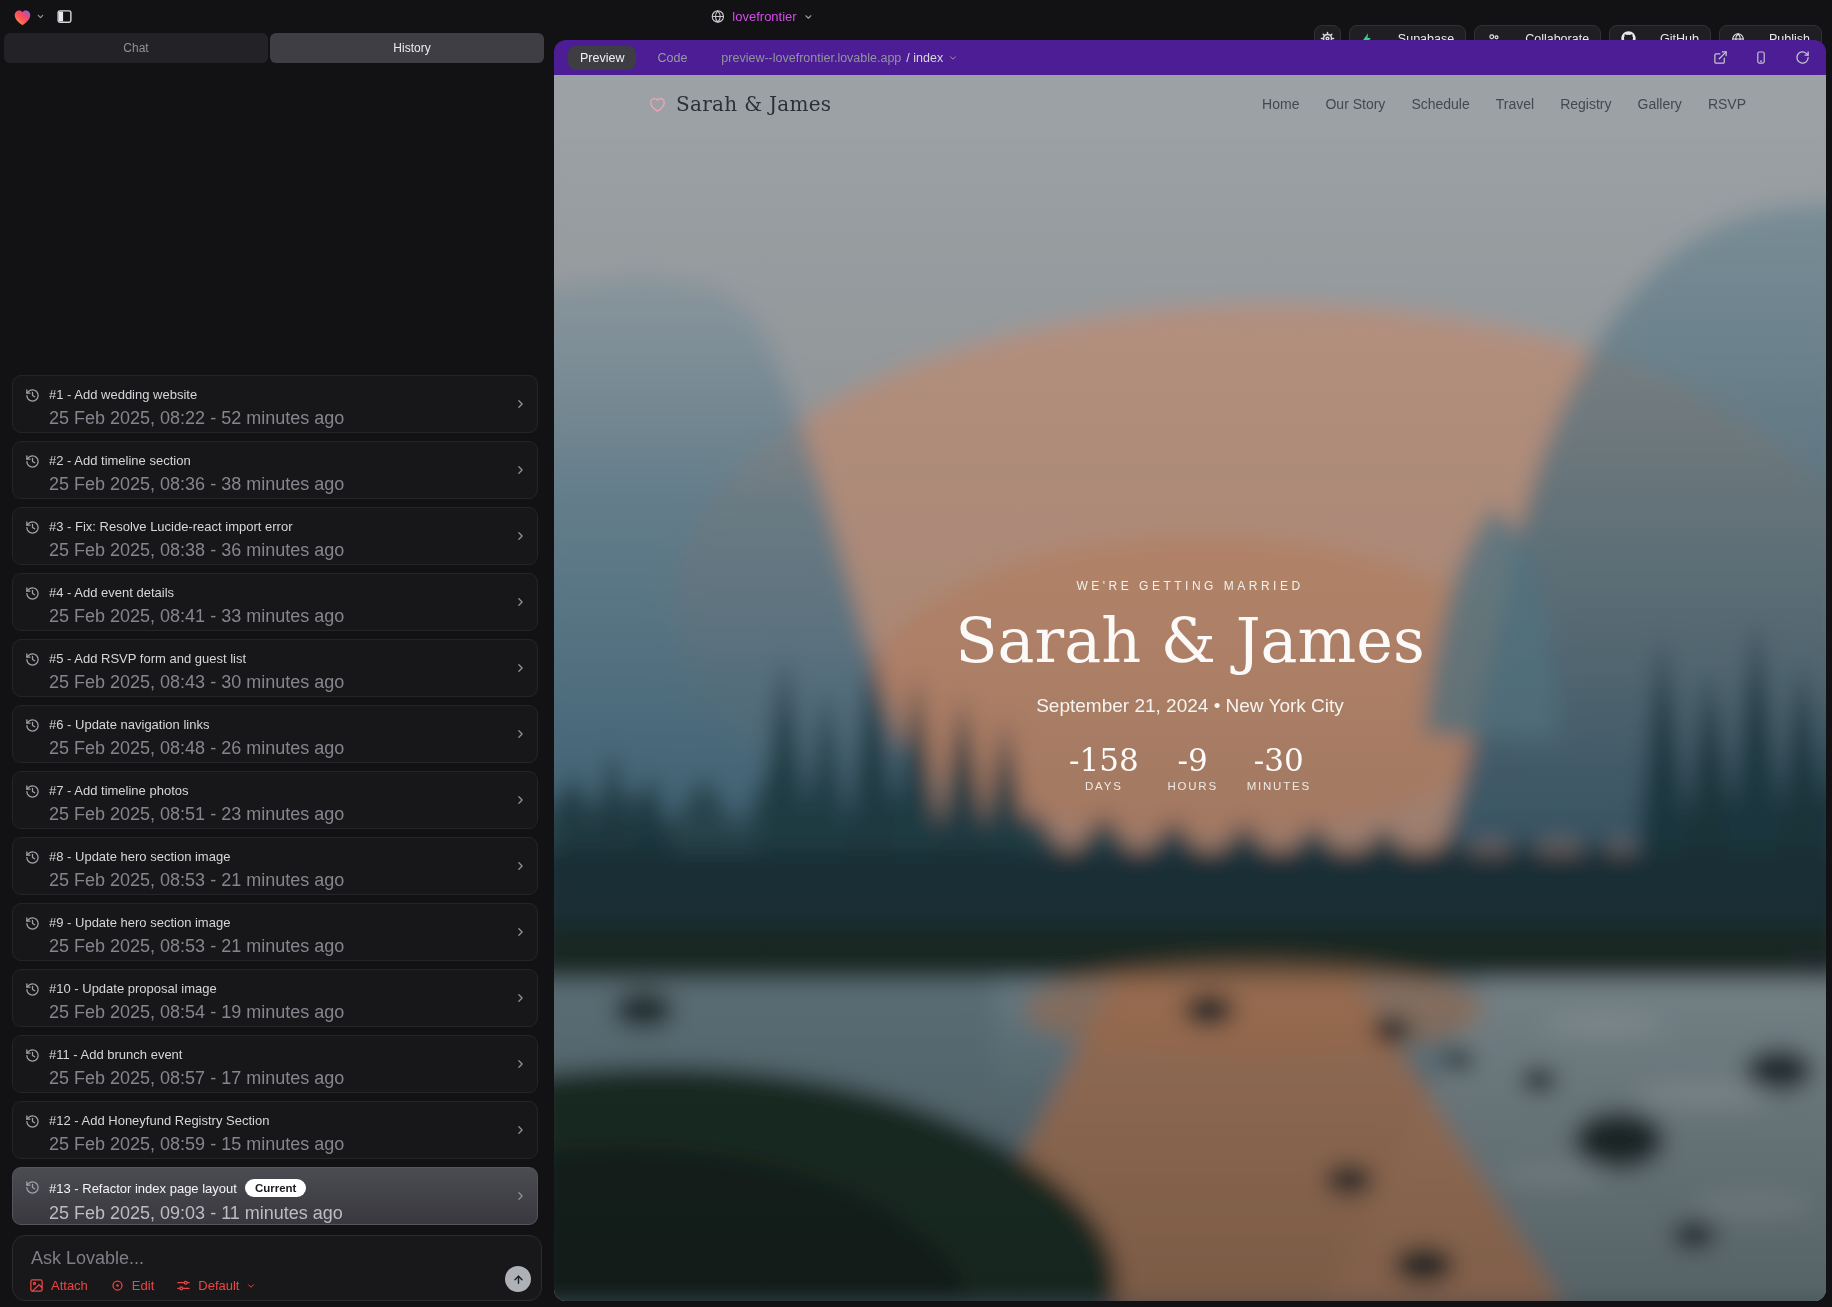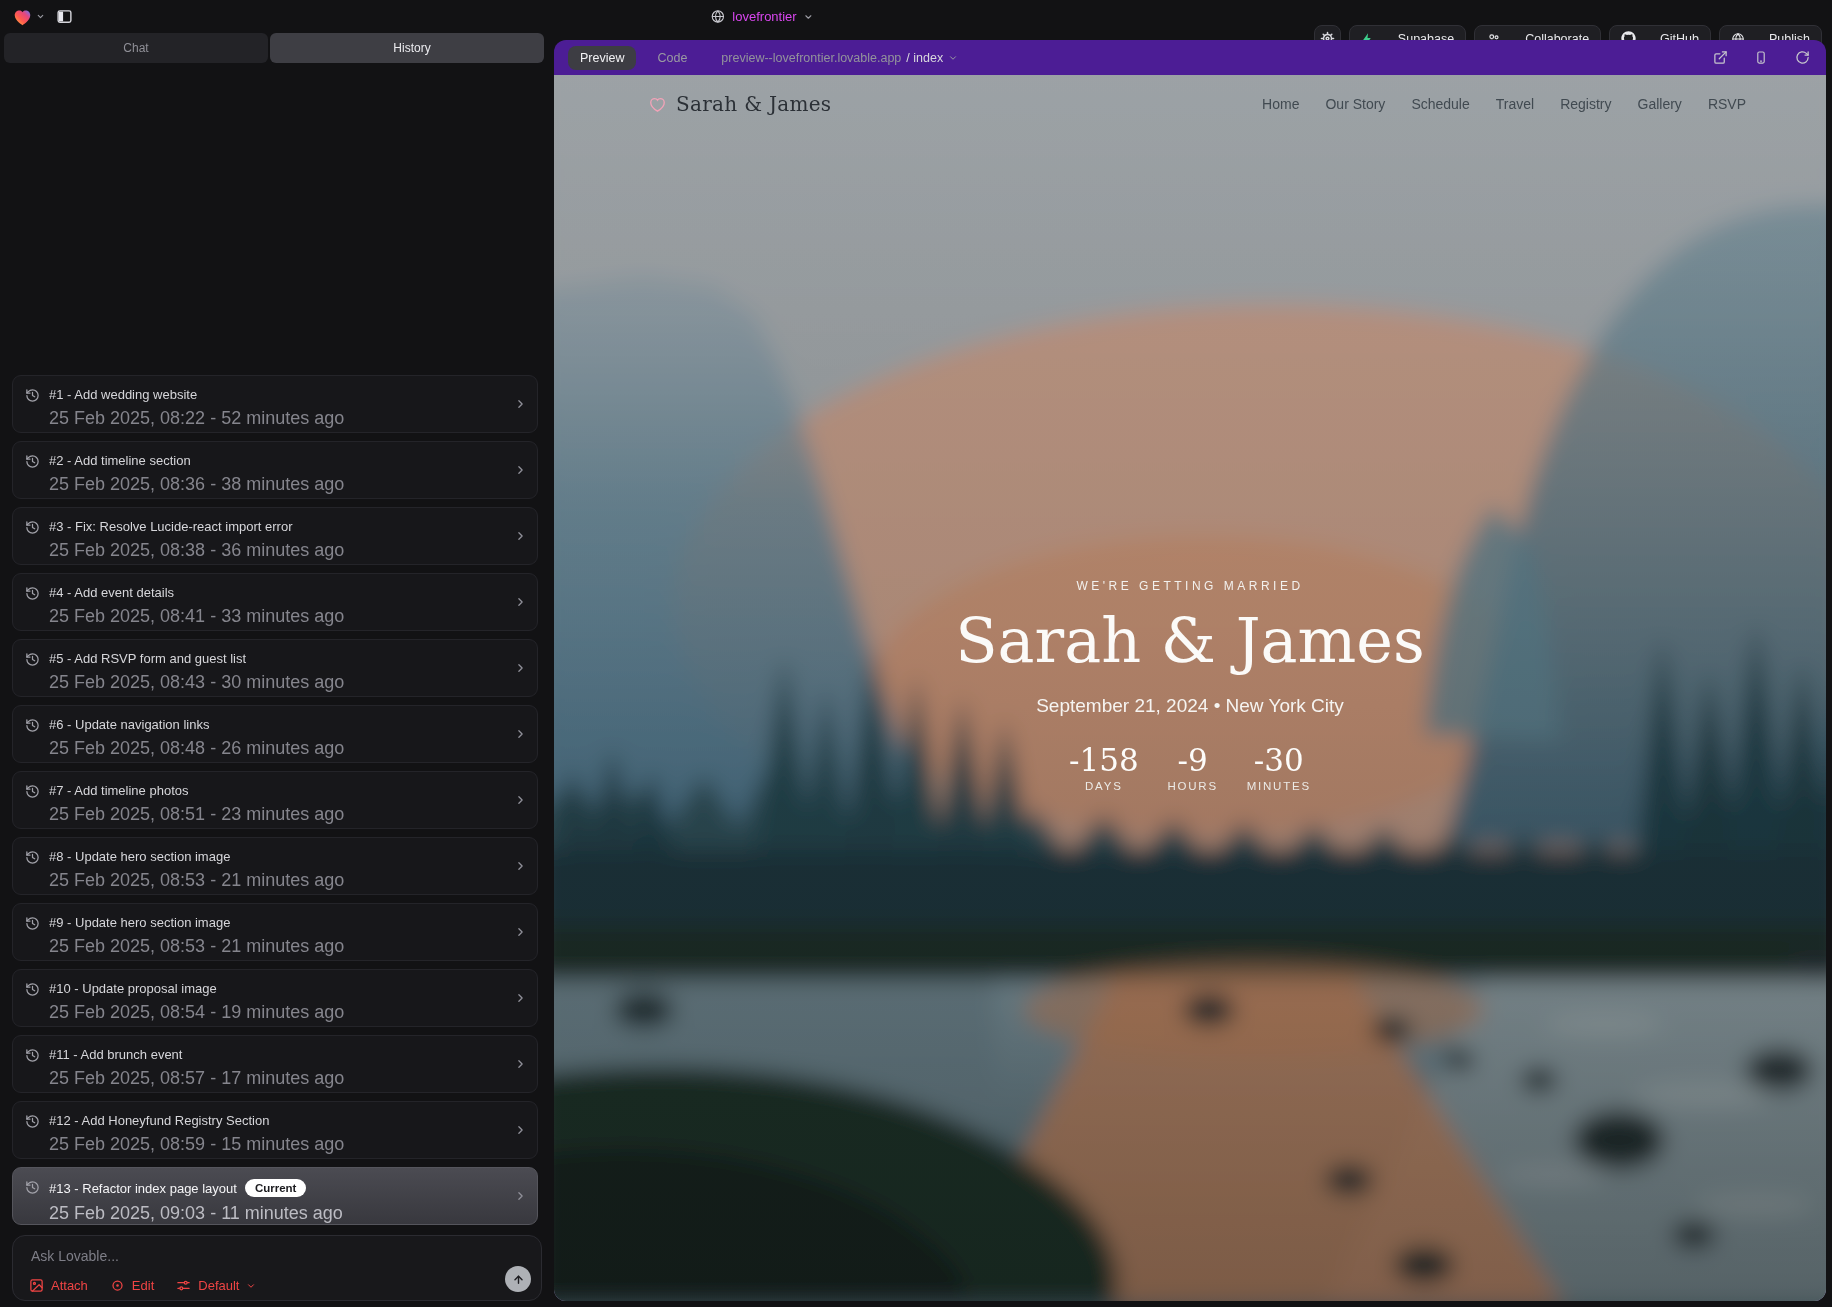--- a/index.html
+++ b/index.html
@@ -31,21 +31,21 @@
   .hist-title-row{display:flex;align-items:center;gap:8px;}
   .hist-title{font-size:13px;color:#d6d6da;white-space:nowrap;}
   .hist-card.active .hist-title{color:#f4f4f6;}
   .badge{background:#ffffff;color:#1b1b1f;font-size:11.5px;font-weight:700;border-radius:999px;padding:2px 10px;line-height:14px;}
   .hist-time{font-size:18px;color:#85858d;margin-top:6px;white-space:nowrap;}
   .hist-card.active .hist-time{color:#bcbcc3;}
   .hist-chevron{position:absolute;right:10px;top:50%;transform:translateY(-50%);color:#8f8f98;}
 
   
   .composer{position:absolute;left:12px;top:1202px;width:530px;height:66px;box-sizing:border-box;background:#18181b;border:1px solid #2b2b31;border-radius:13px;padding:10px 14px 8px 16px;}
-  .composer textarea{width:340px;height:20px;background:transparent;border:none;outline:none;resize:none;color:#737373;font-size:14px;font-family:inherit;}
+  .composer textarea{width:340px;height:20px;background:transparent;border:none;outline:none;resize:none;color:#737373;font-size:18px;font-family:inherit;}
   .composer textarea::placeholder{color:#7e7e87;}
   .composer-row{display:flex;align-items:center;gap:22px;margin-top:4px;color:#c2c2c9;font-size:13px;}
   .composer-action{display:flex;align-items:center;gap:7px;background:none;border:none;color:#ef4444;font-size:13px;font-family:inherit;cursor:pointer;padding:0;}
   .send-btn{position:absolute;right:10px;bottom:8px;width:26px;height:26px;border-radius:50%;background:#aeb1b6;border:none;display:flex;align-items:center;justify-content:center;cursor:pointer;color:#1e1e22;}
 
   
   .preview-panel{position:absolute;left:554px;top:40px;width:1272px;height:1261px;background:#4c1d95;border-radius:12px;}
   .preview-toolbar{height:35px;display:flex;align-items:center;padding:0 14px;}
   .pv-pill{background:#3d3d43;color:#f2f2f4;font-size:12.5px;border:none;border-radius:8px;padding:5px 12px;font-family:inherit;cursor:pointer;}
   .pv-code{margin-left:15px;background:none;border:none;color:#9a9aa2;font-size:12.5px;font-family:inherit;cursor:pointer;}

